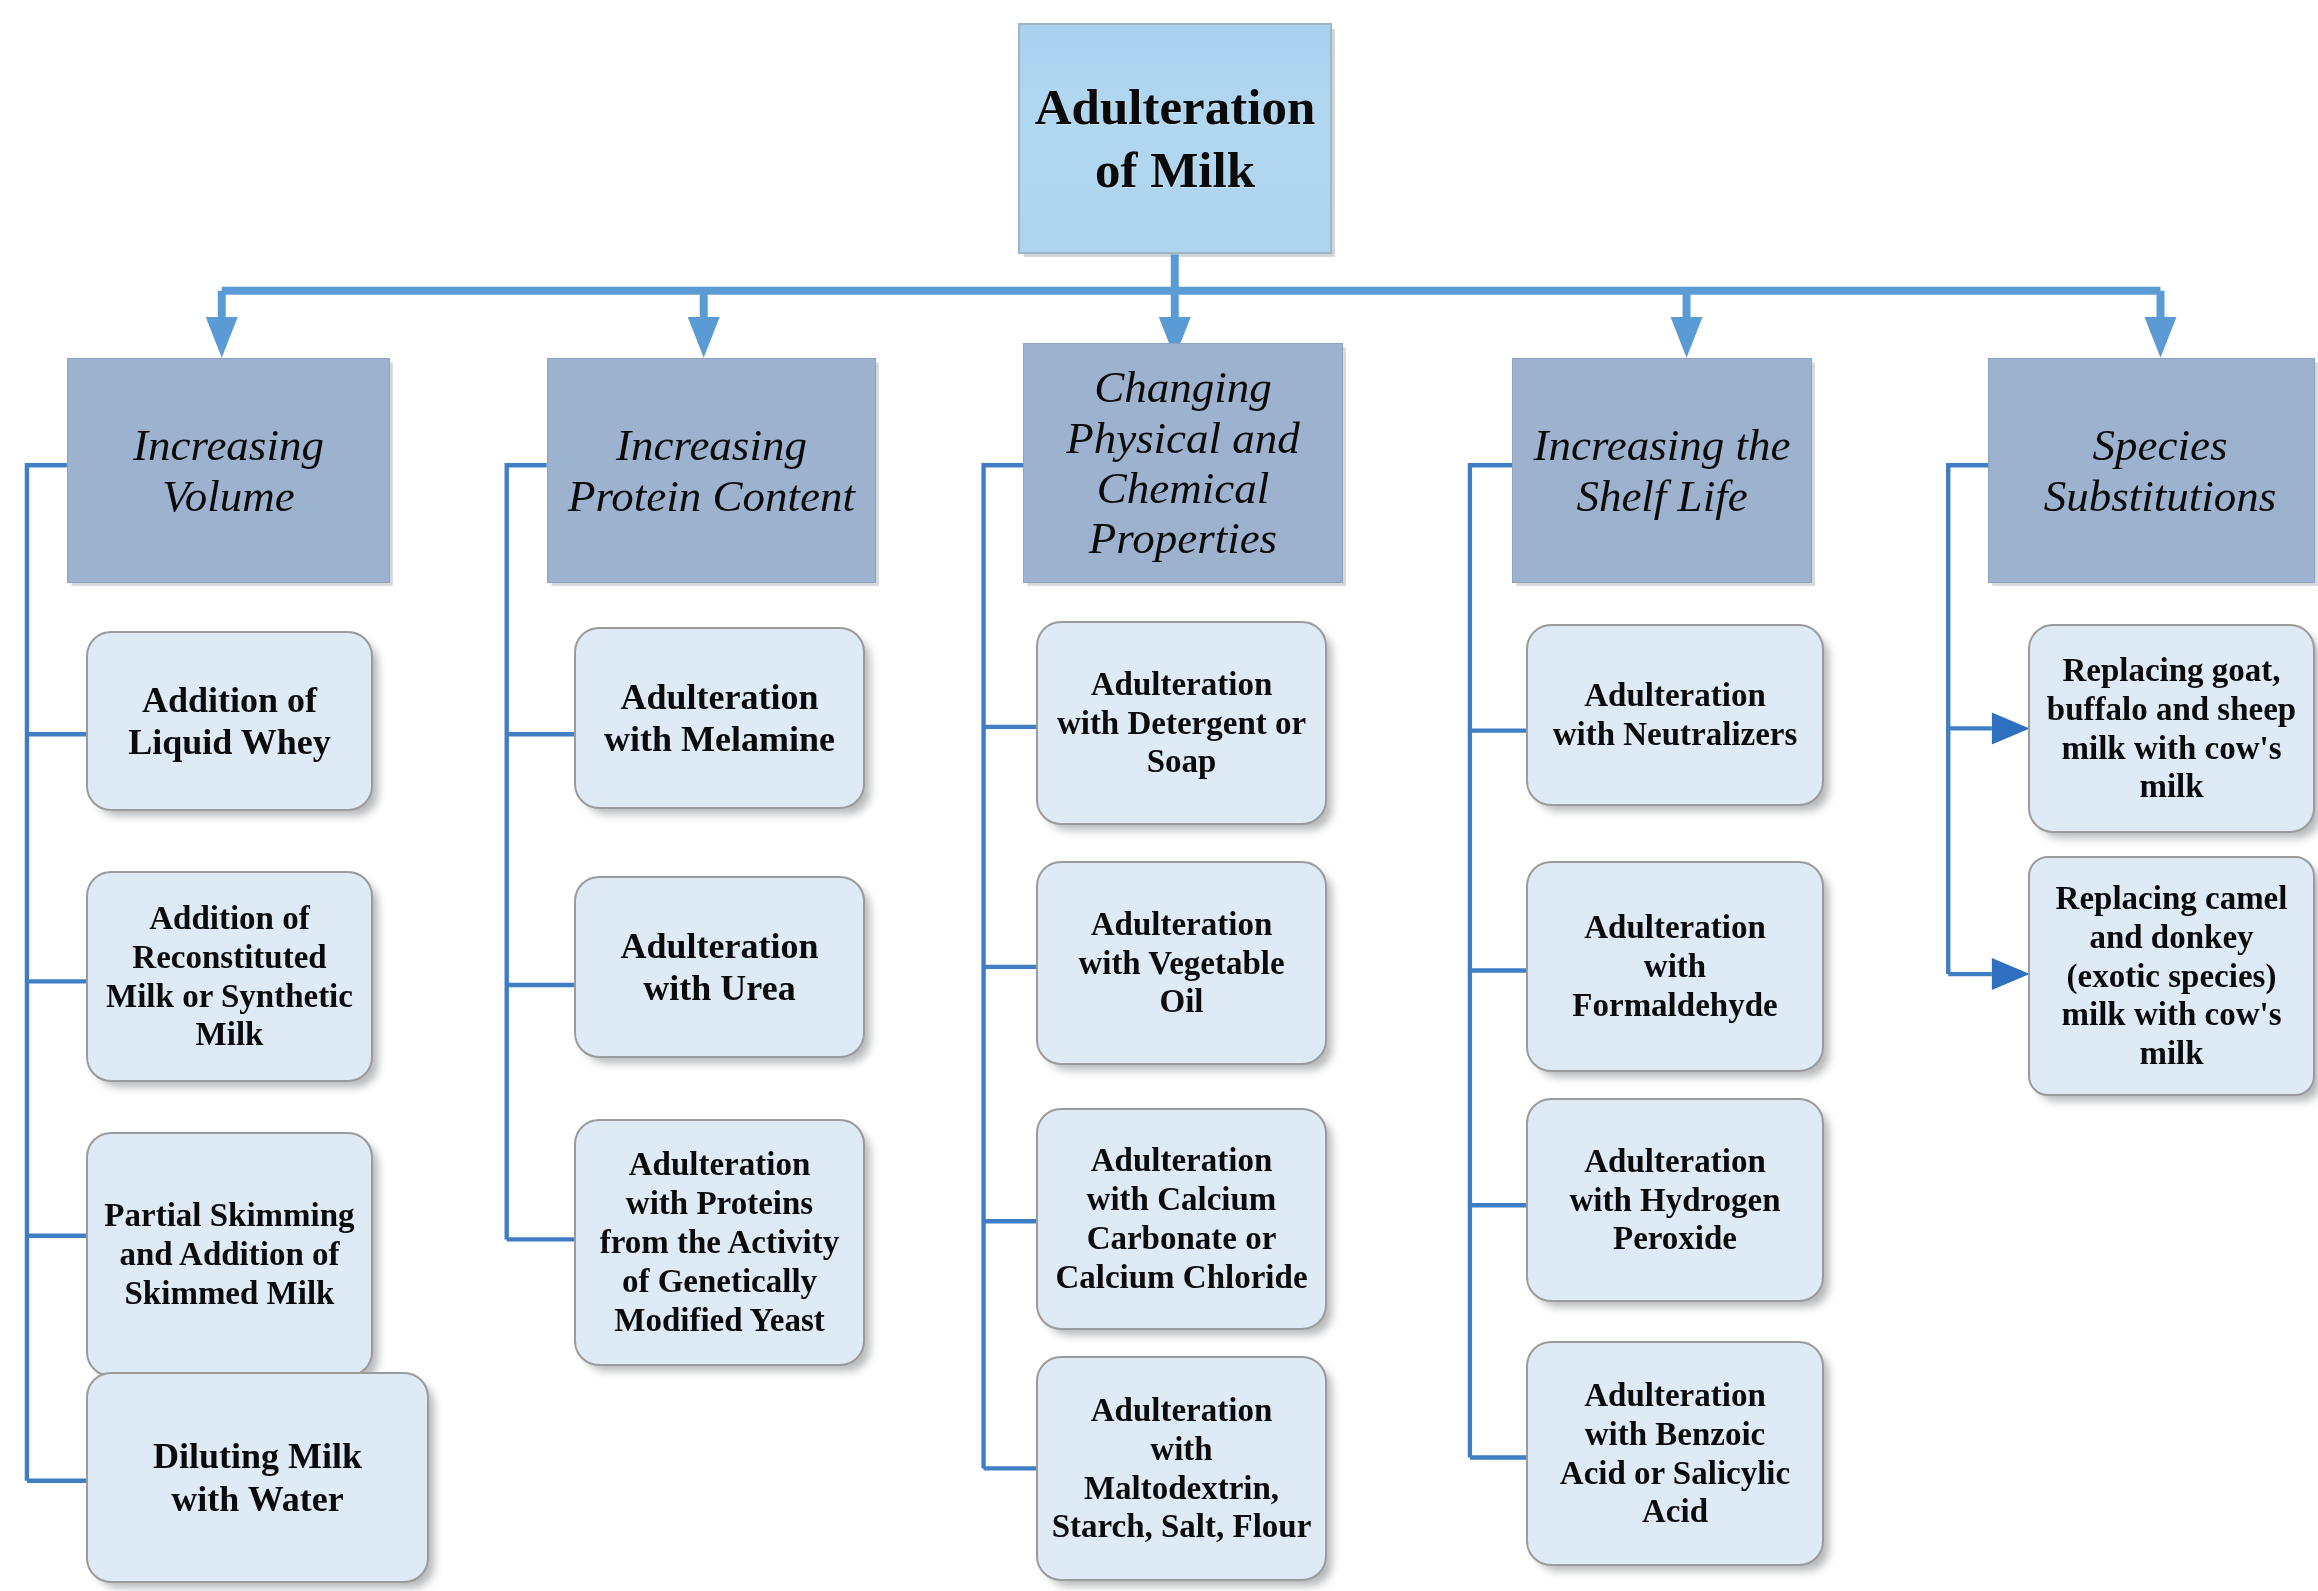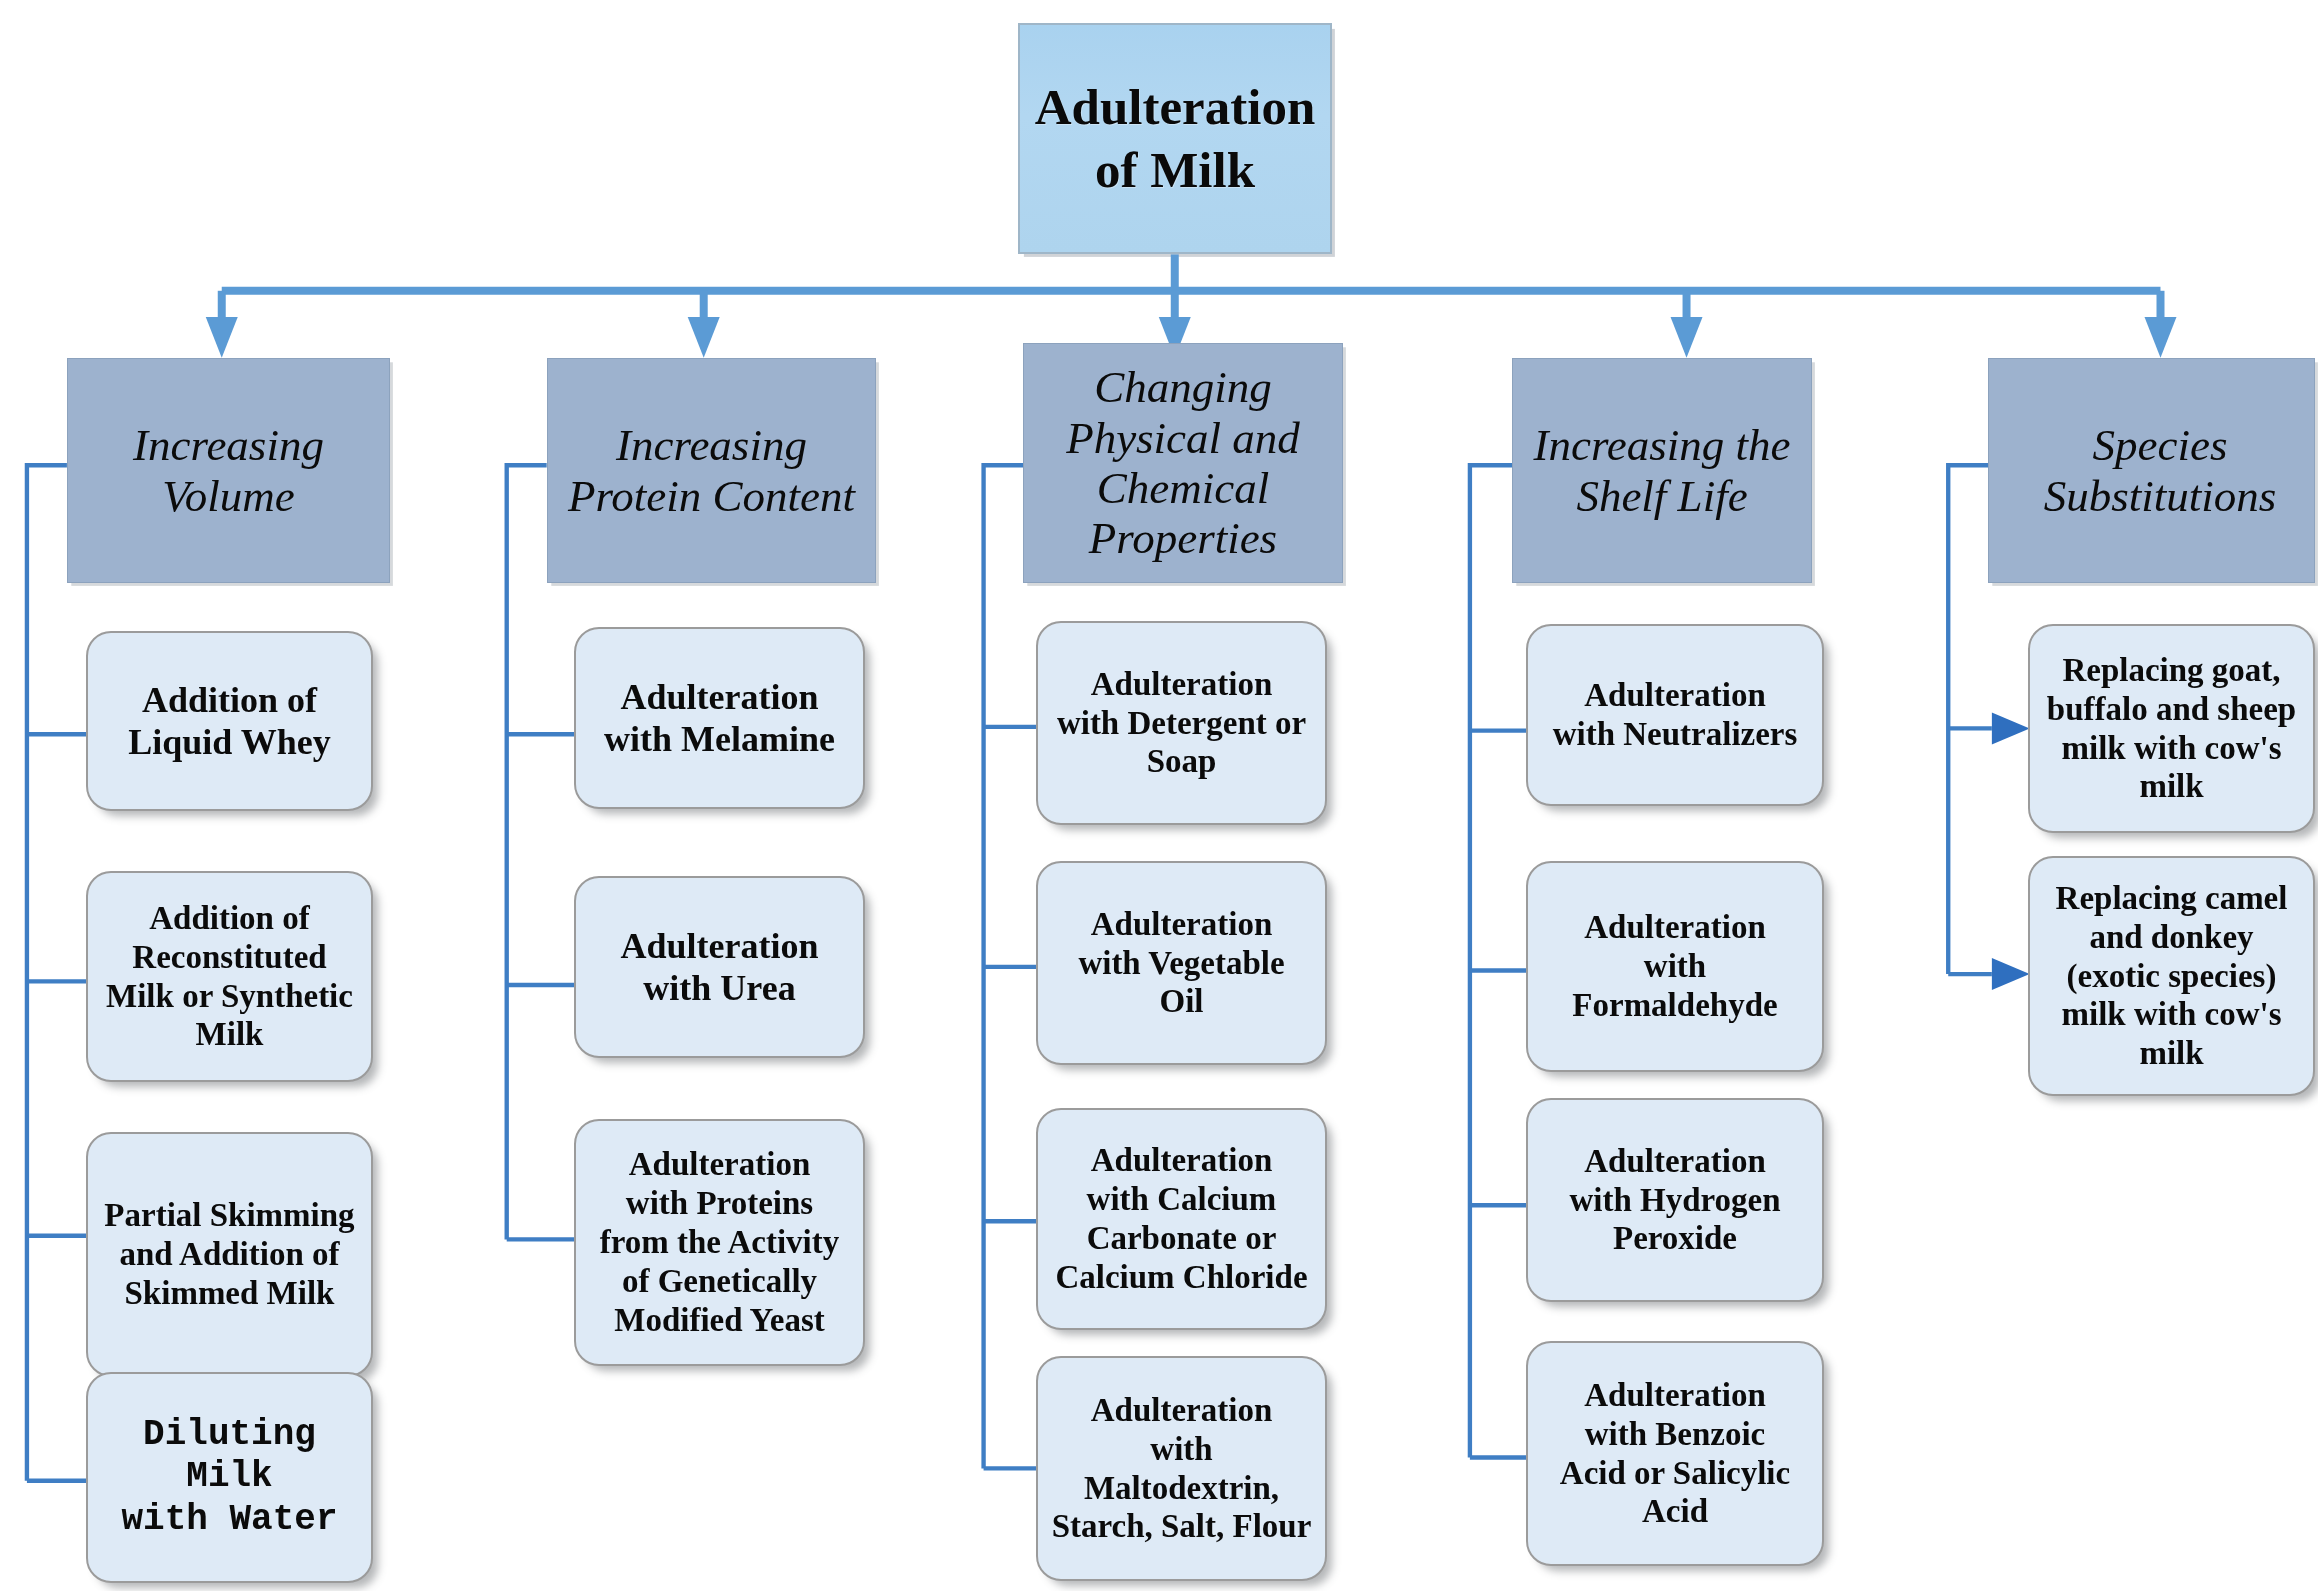--- a/index.html
+++ b/index.html
@@ -142,21 +142,21 @@
 
   <div class="child-box" style="left:86px;width:287px;top:631px;height:180px;">
     <div class="label">Addition of<br>Liquid Whey</div>
   </div>
   <div class="child-box small" style="left:86px;width:287px;top:871px;height:211px;">
     <div class="label">Addition of<br>Reconstituted<br>Milk or Synthetic<br>Milk</div>
   </div>
   <div class="child-box small" style="left:86px;width:287px;top:1132px;height:245px;">
     <div class="label">Partial Skimming<br>and Addition of<br>Skimmed Milk</div>
   </div>
-  <div class="child-box" style="left:86px;width:287px;top:1372px;height:211px;font-family:Liberation Mono, monospace;">
+  <div class="child-box" style="left:86px;width:343px;top:1372px;height:211px;">
     <div class="label">Diluting Milk<br>with Water</div>
   </div>
 
   <div class="child-box" style="left:574px;width:291px;top:627px;height:182px;">
     <div class="label">Adulteration<br>with Melamine</div>
   </div>
   <div class="child-box" style="left:574px;width:291px;top:876px;height:182px;">
     <div class="label">Adulteration<br>with Urea</div>
   </div>
   <div class="child-box small" style="left:574px;width:291px;top:1119px;height:247px;">
@@ -185,18 +185,18 @@
   <div class="child-box small" style="left:1526px;width:298px;top:1098px;height:204px;">
     <div class="label">Adulteration<br>with Hydrogen<br>Peroxide</div>
   </div>
   <div class="child-box small" style="left:1526px;width:298px;top:1341px;height:225px;">
     <div class="label">Adulteration<br>with Benzoic<br>Acid or Salicylic<br>Acid</div>
   </div>
 
   <div class="child-box small" style="left:2028px;width:287px;top:624px;height:209px;">
     <div class="label">Replacing goat,<br>buffalo and sheep<br>milk with cow's<br>milk</div>
   </div>
-  <div class="child-box small" style="left:2028px;width:287px;top:856px;height:240px;">
+  <div class="child-box small" style="left:2028px;width:287px;top:856px;height:240px;border-radius:20px;">
     <div class="label">Replacing camel<br>and donkey<br>(exotic species)<br>milk with cow's<br>milk</div>
   </div>
 
 </div>
 
 
 </body></html>

